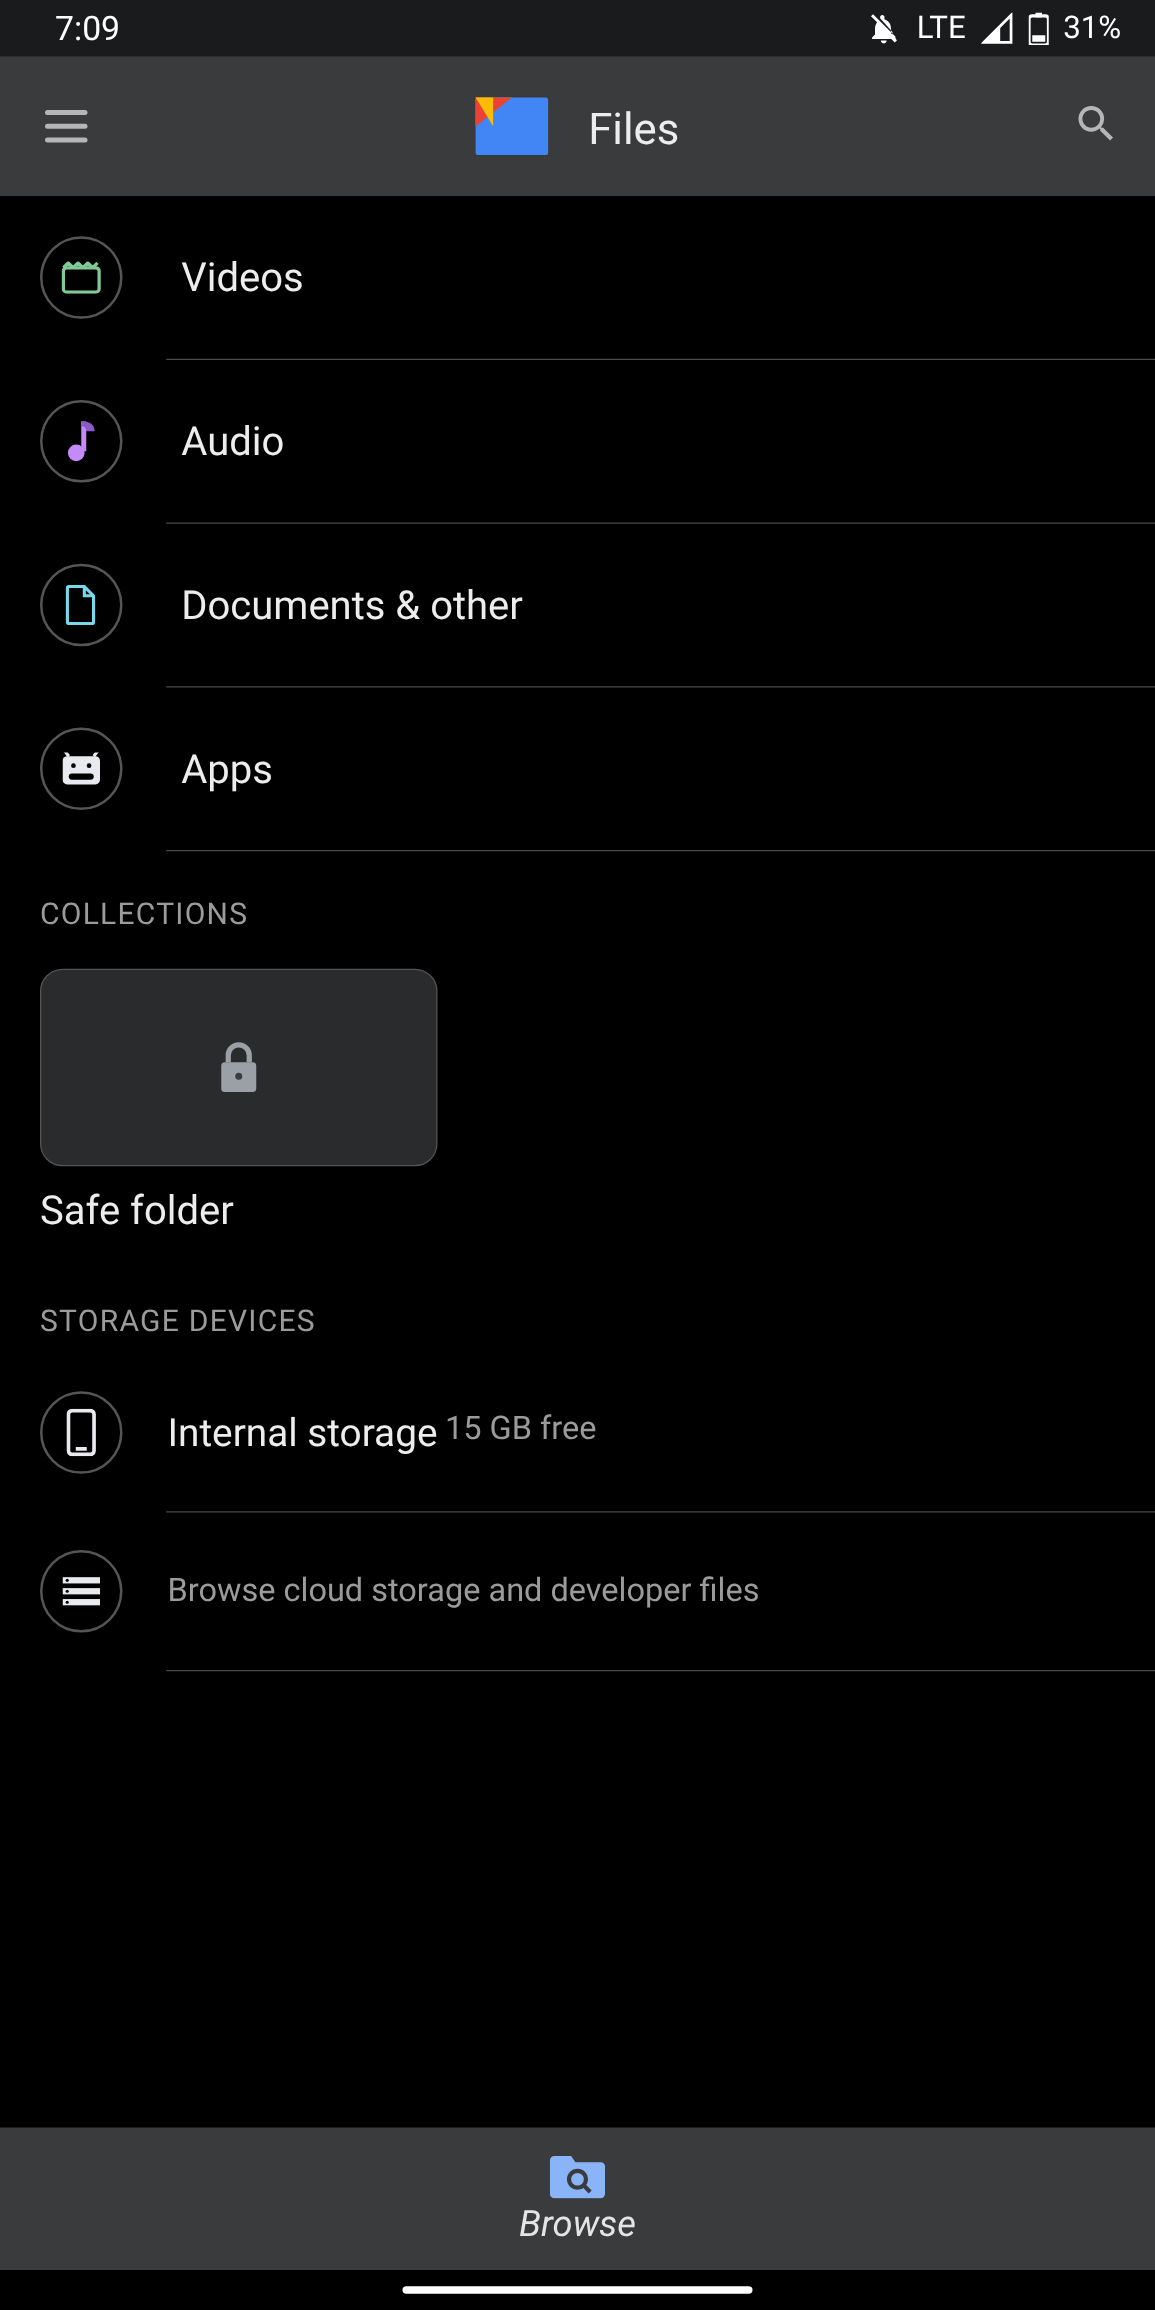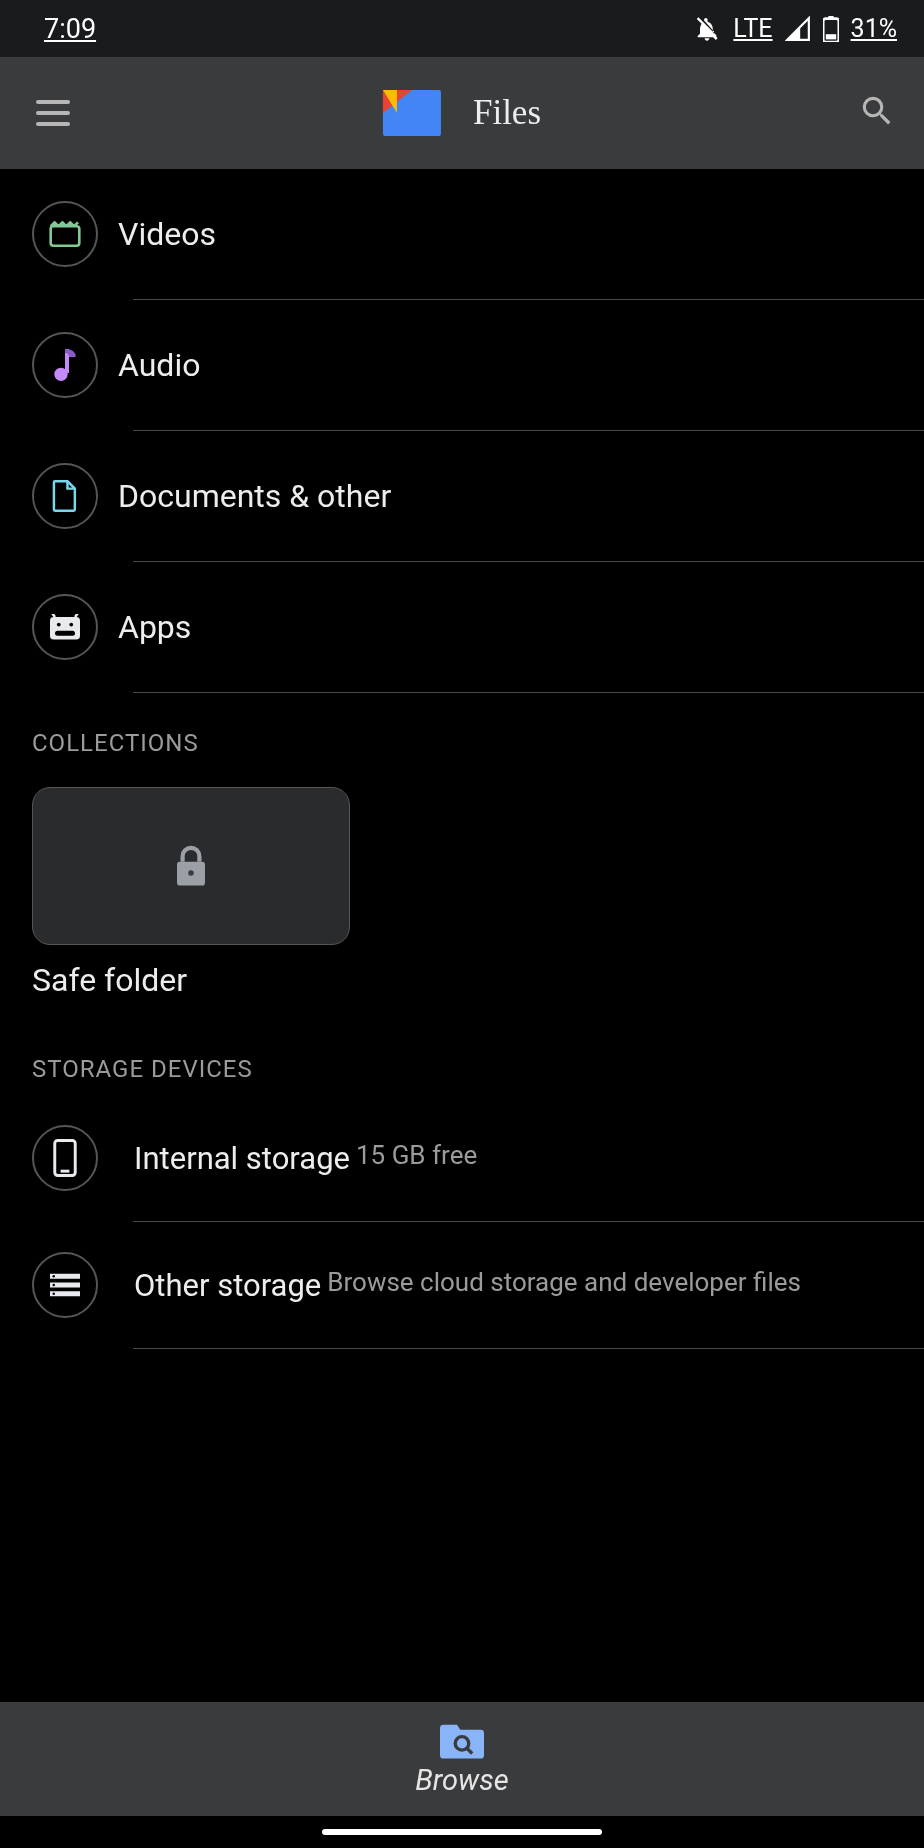--- a/index.html
+++ b/index.html
@@ -5,45 +5,45 @@
     * { box-sizing: border-box; margin: 0; padding: 0; }
     body {
       width: 924px; height: 1848px;
       background: #000;
       font-family: Roboto, -apple-system, "Segoe UI", Arial, sans-serif;
       color: #E5E5E5;
       overflow: hidden;
       display: flex; flex-direction: column;
     }
     .status-bar {
-      height: 57px; background: #1a1b1d;
+      height: 45px; background: #1a1b1d;
       display: flex; align-items: center; justify-content: space-between;
-      padding: 0 27px 0 44px; font-size: 27px; color: #fff; text-decoration: underline;
+      padding: 0 27px 0 44px; font-size: 27px; color: #fff;
     }
     .status-right { display: flex; align-items: center; gap: 12px; }
     .header {
       height: 112px; background: #3A3B3D;
       display: flex; align-items: center; justify-content: space-between;
       padding: 0 28px 0 36px;
     }
-    .header-center { display: flex; align-items: center; gap: 32px; position:absolute; left:50%; transform:translateX(-50%);font-family:Liberation Serif, serif;}
+    .header-center { display: flex; align-items: flex-end; gap: 32px; position:absolute; left:50%; transform:translateX(-50%);}
     .app-title { font-size: 35px; color: #EDEDED; font-weight: 400; }
     .hamburger { display: flex; flex-direction: column; gap: 7px; cursor:pointer;}
     .hamburger span { width: 34px; height: 4px; background: #B6B6B6; border-radius:2px;}
     .search-icon svg { width: 38px; height: 38px; fill: #B6B6B6; }
     .content { flex:1; overflow:hidden; background:#000;}
     .cat-row {
       display: flex; align-items: center; height: 130px;
       padding-left: 32px;
     }
     .cat-icon {
       width: 66px; height: 66px; border: 2px solid #555; border-radius:50%;
       display:flex; align-items:center; justify-content:center; flex-shrink:0;
     }
-    .cat-label { font-size: 32px; color: #EDEDED; margin-left: 20px; font-weight:400;}
+    .cat-label { font-size: 32px; color: #EDEDED; margin-left: 47px; font-weight:400;}
     .divider { height: 1px; background: #4a4a4a; margin-left: 133px; }
     .section-header {
       font-size: 24px; letter-spacing: 1px; color: #9b9b9b;
       padding: 36px 0 0 32px; font-weight:400;
     }
     .safe-card {
       width: 318px; height: 158px; margin: 30px 0 16px 32px;
       background: #2A2B2D; border: 1px solid #555; border-radius: 18px;
       display:flex; align-items:center; justify-content:center;
     }
@@ -202,21 +202,20 @@
       <svg width="30" height="24" viewBox="0 0 24 18" fill="#E8EAED">
           <rect x="0" y="0" width="24" height="4"></rect>
           <rect x="0" y="7" width="24" height="4"></rect>
           <rect x="0" y="14" width="24" height="4"></rect>
           <circle cx="3" cy="2" r="1" fill="#000"></circle>
           <circle cx="3" cy="9" r="1" fill="#000"></circle>
           <circle cx="3" cy="16" r="1" fill="#000"></circle>
         </svg>
     </div>
     <div class="storage-text">
-      <span class="storage-title">Other storage</span>
       <span class="storage-sub">Browse cloud storage and developer files</span>
     </div>
   </div>
   <div class="divider"></div>
 
 </div>
 
 <div class="bottom-nav">
   <div class="nav-item nav-active">
     <svg width="44" height="38" viewBox="0 0 26 22" fill="#8AB4F8">

